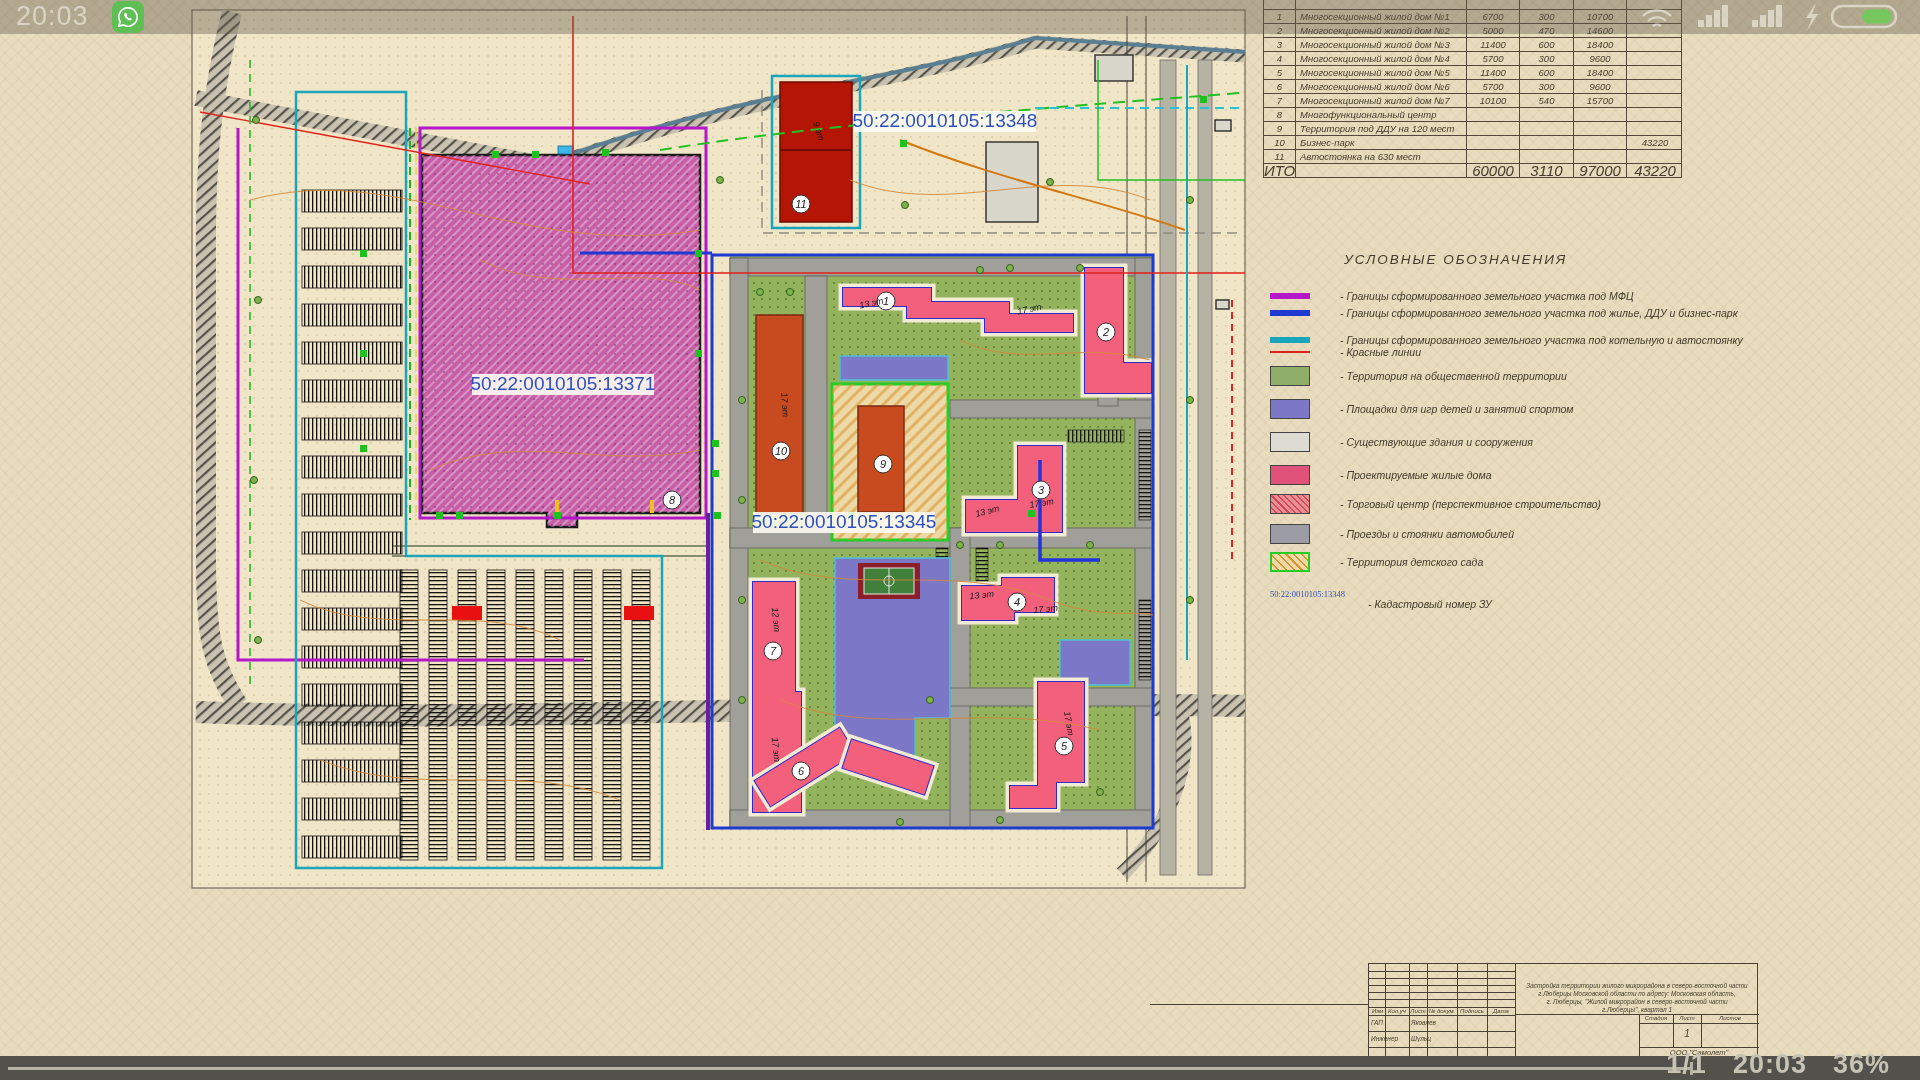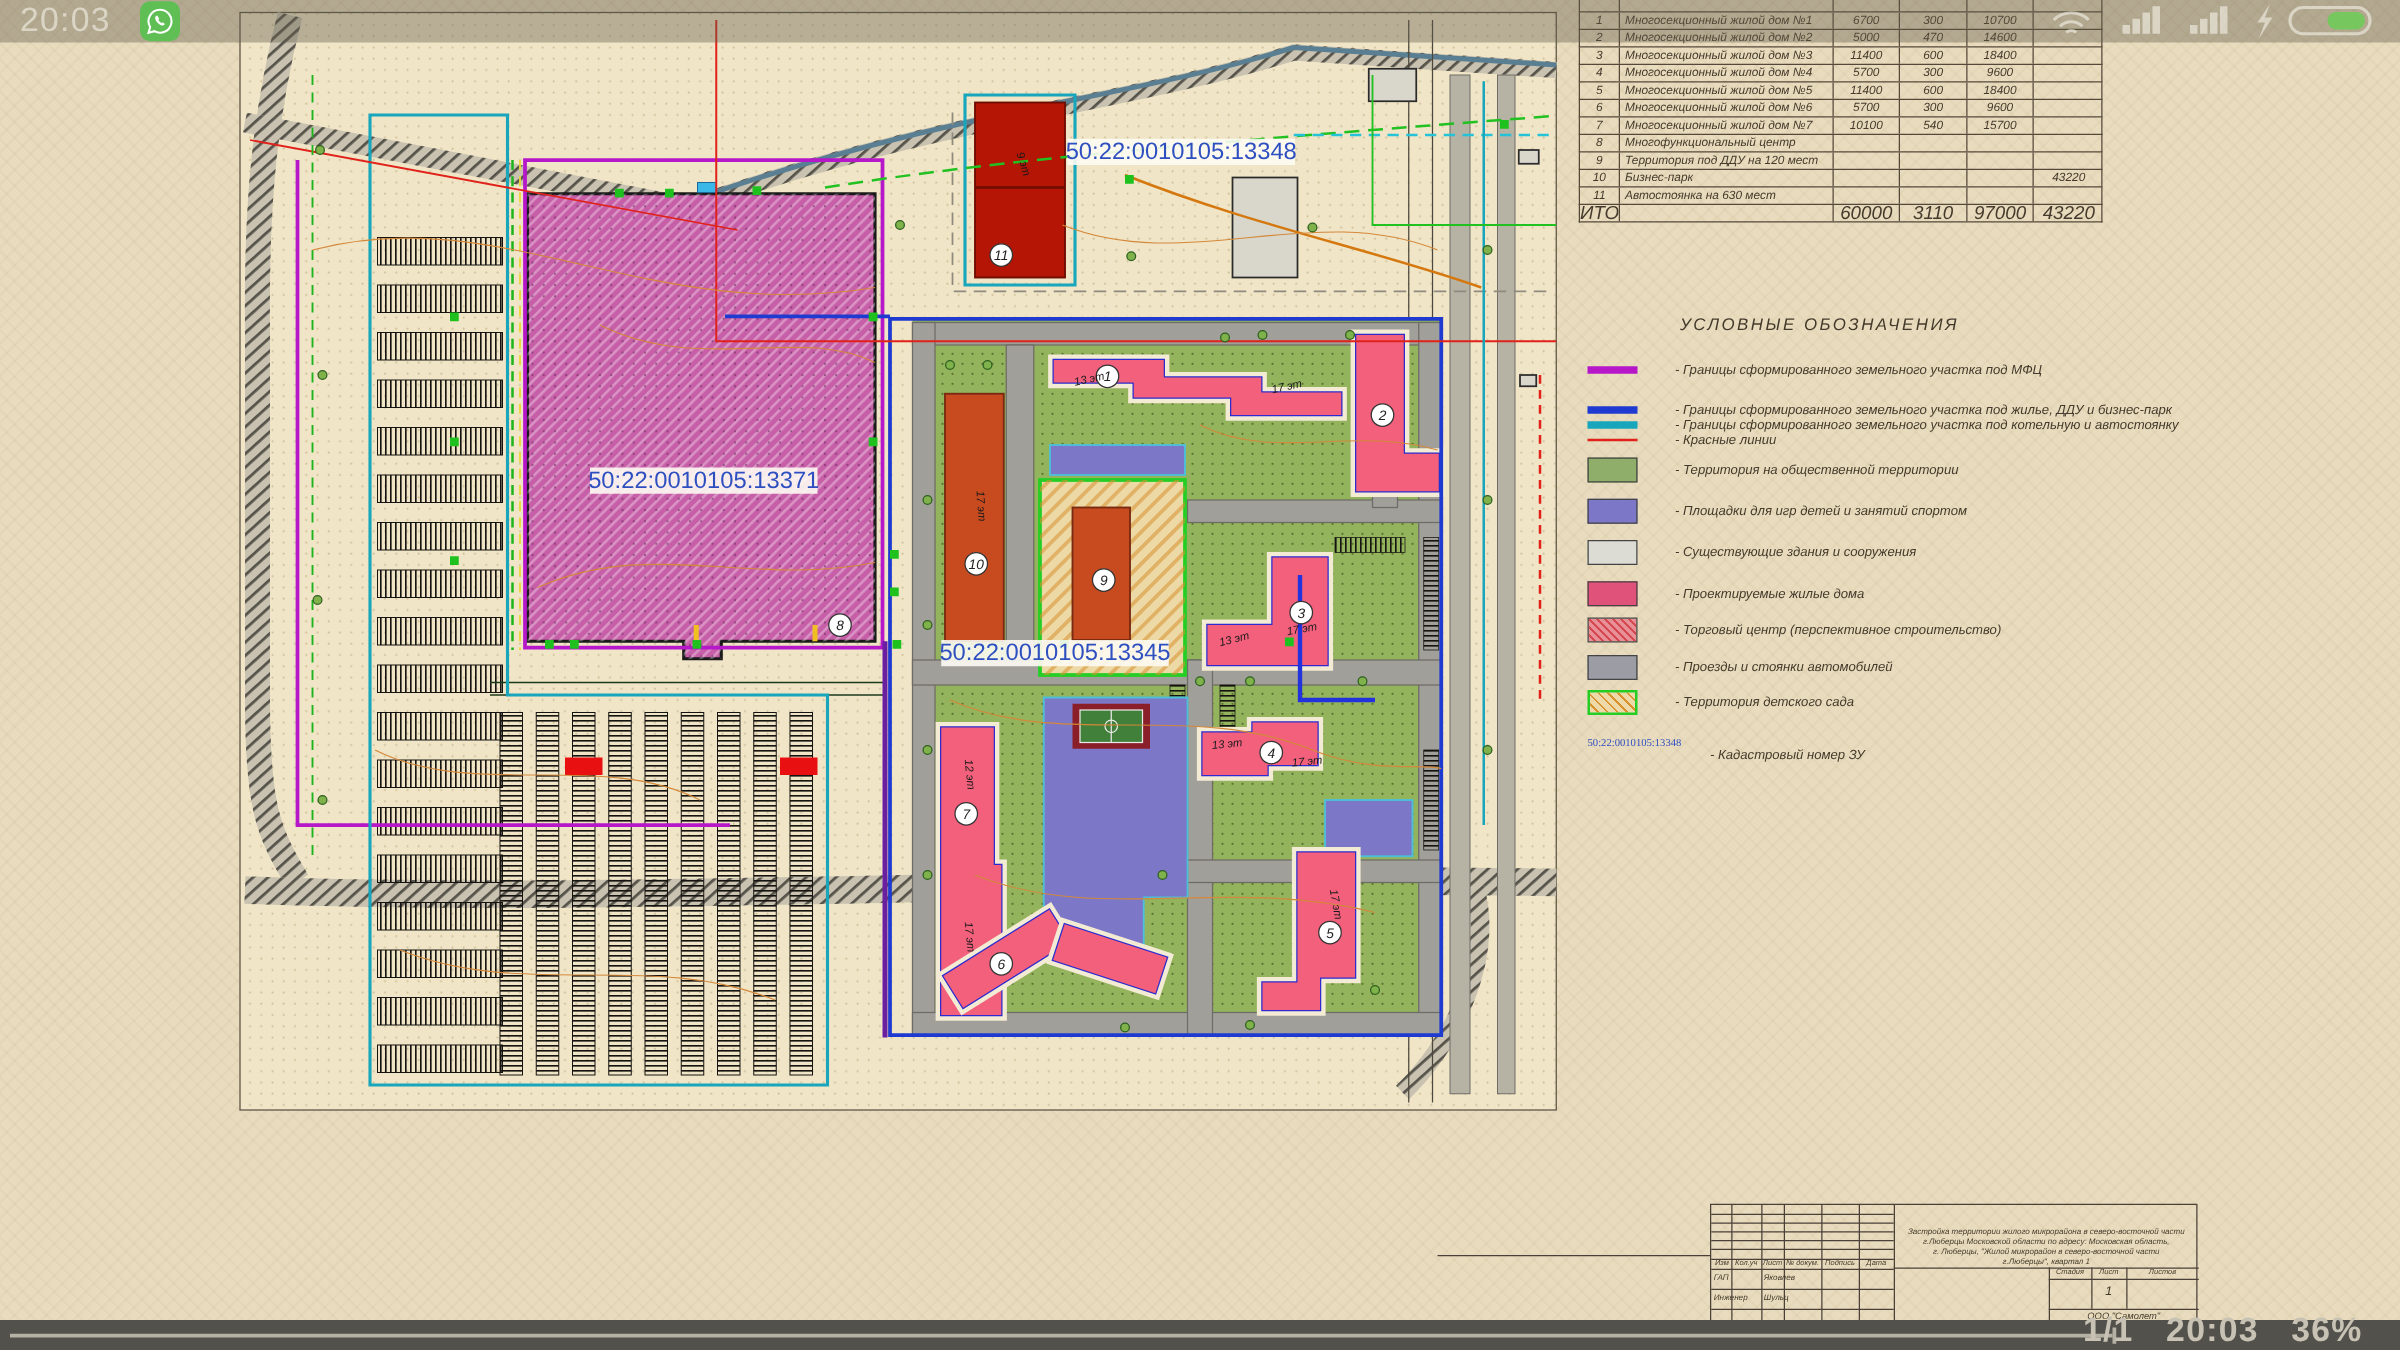--- a/index.html
+++ b/index.html
@@ -537,21 +537,21 @@
         <span class="c-v">43220</span>
       </div>
   </div>
 
   <div class="legend">
     <div class="lg-title">УСЛОВНЫЕ  ОБОЗНАЧЕНИЯ</div>
     <div class="lg-item" style="top:36px">
         <span class="sw sw-line6 sw1"></span>
         <span class="lg-txt">- Границы сформированного земельного участка под МФЦ</span>
       </div>
-    <div class="lg-item" style="top:68px">
+    <div class="lg-item" style="top:53px">
         <span class="sw sw-line6 sw2"></span>
         <span class="lg-txt">- Границы сформированного земельного участка под жилье, ДДУ и бизнес-парк</span>
       </div>
     <div class="lg-item" style="top:80px">
         <span class="sw sw-line6 sw3"></span>
         <span class="lg-txt">- Границы сформированного земельного участка под котельную и автостоянку</span>
       </div>
     <div class="lg-item" style="top:92px">
         <span class="sw sw-line2 sw4"></span>
         <span class="lg-txt">- Красные линии</span>

